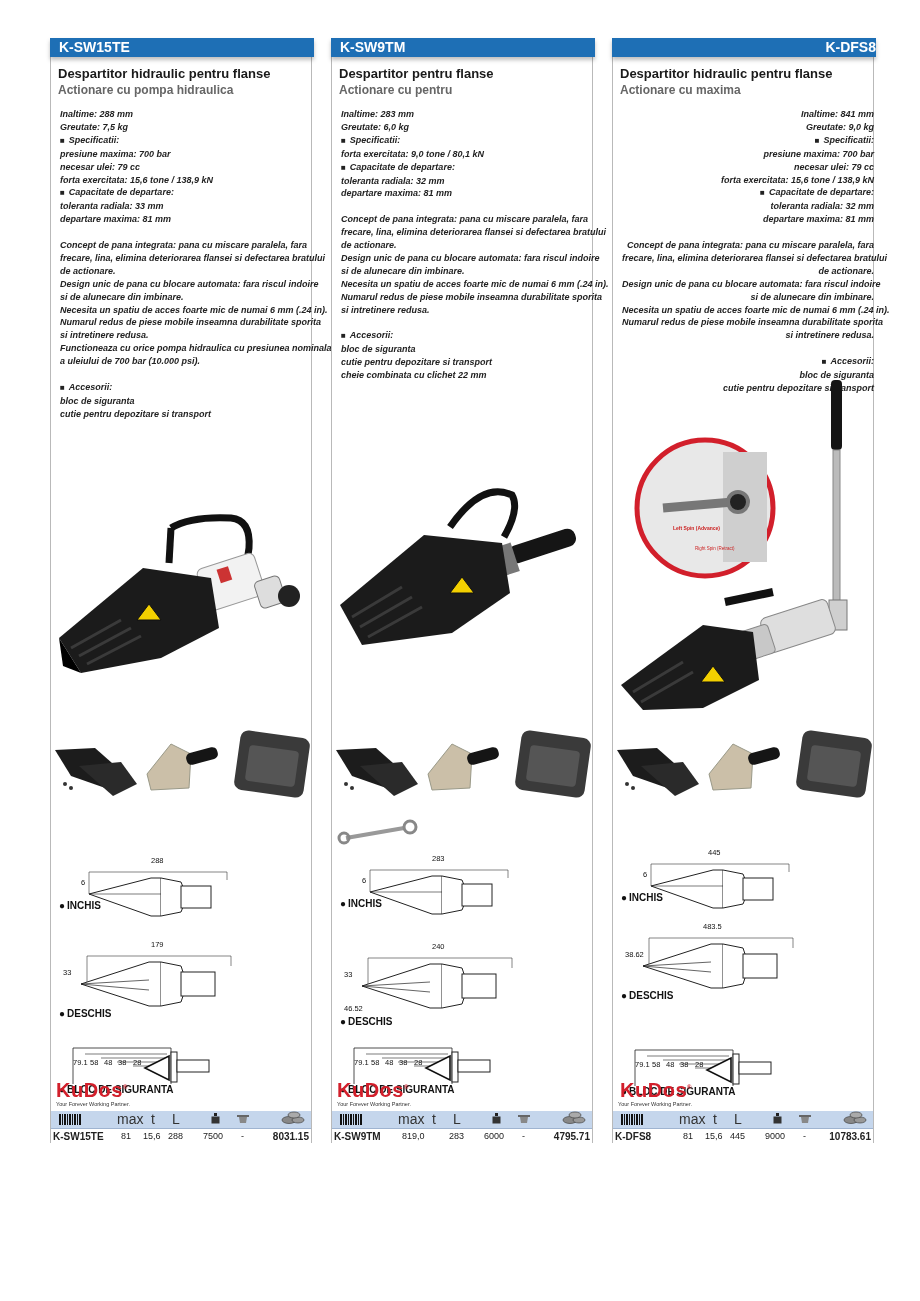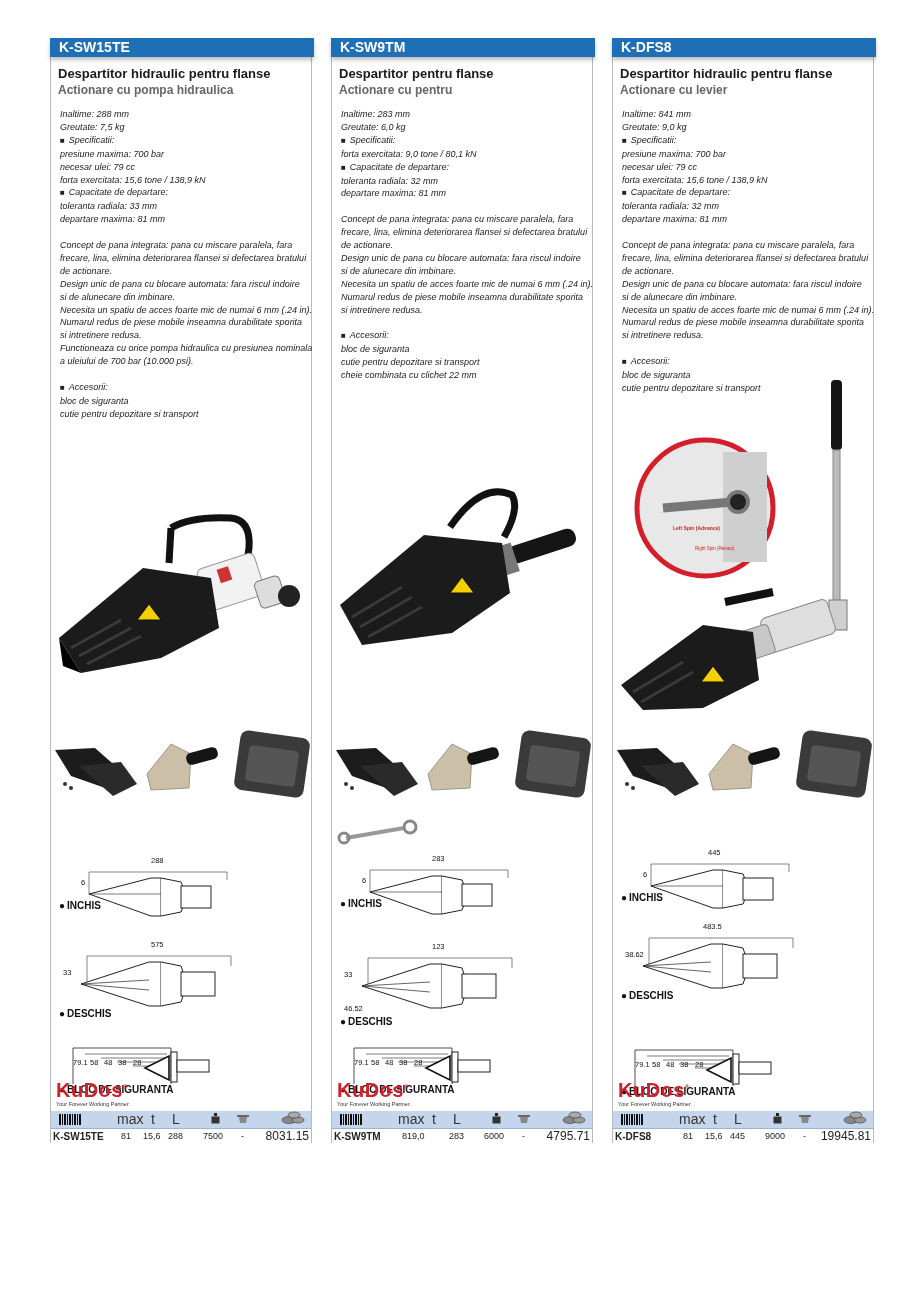--- a/index.html
+++ b/index.html
@@ -1,40 +1,40 @@
 <!DOCTYPE html>
 <html><head>
 <meta charset="utf-8">
 <style>
   html,body{margin:0;padding:0;background:#fff;}
   body{width:920px;height:1301px;position:relative;font-family:"Liberation Sans",sans-serif;color:#222;overflow:hidden;}
   .card{position:absolute;top:38px;width:262px;height:1105px;border:1px solid #b9b9b9;border-top:none;background:#fff;box-sizing:border-box;}
   .card-header{position:absolute;left:-1px;top:0;width:264px;height:19px;background:#1e6fb5;color:#fff;font-weight:bold;font-size:14px;line-height:19px;padding-left:9px;box-sizing:border-box;box-shadow:0 3px 4px rgba(0,0,0,0.25);}
   .title{position:absolute;left:7px;top:28px;font-size:13px;font-weight:bold;color:#1a1a1a;}
   .subtitle{position:absolute;left:7px;top:45px;font-size:12px;font-weight:bold;color:#666;}
-  .specs{position:absolute;left:9px;top:70px;width:252px;font-size:9px;font-style:italic;line-height:12.9px;color:#222;}
+  .specs{position:absolute;left:9px;top:70px;width:252px;font-size:9px;font-style:italic;line-height:12.9px;color:#222;font-weight:bold;}
   .specs .line{display:block;white-space:nowrap;}
   .specs .bullet::before{content:"\25A0";font-style:normal;margin-right:4px;font-size:8px;}
   .specs .gap{display:block;height:12.9px;}
   .photo{position:absolute;}
   .acc{position:absolute;}
   .diagram{position:absolute;}
   .dlabel{position:absolute;font-size:10px;font-weight:bold;color:#111;white-space:nowrap;}
   .dlabel::before{content:"\25CF";margin-right:2px;}
   .dim{position:absolute;font-size:7.5px;color:#111;white-space:nowrap;}
   .logo{position:absolute;left:5px;top:1039px;}
   .logo-main{font-size:20px;font-weight:bold;color:#d21f2b;letter-spacing:0.5px;font-family:"Liberation Sans",sans-serif;line-height:20px;}
   .logo-main sup{font-size:6px;}
   .logo-tag{font-size:5.5px;color:#333;margin-top:1px;}
   .tbl-head{position:absolute;left:0;top:1073px;width:260px;height:17px;background:#c5d6ec;}
   .tbl-row{position:absolute;left:0;top:1090px;width:260px;height:15px;background:#fff;border-top:1px solid #9fb4d1;}
   .cell{position:absolute;font-size:9px;white-space:nowrap;line-height:15px;}
   .hcell{position:absolute;font-size:14px;white-space:nowrap;line-height:17px;color:#333;}
   .code{font-weight:bold;font-size:10px;}
-  .price{font-weight:normal;font-size:12px;}
+  .price{font-weight:bold;font-size:10px;}
   .barcode{position:absolute;left:8px;top:3px;width:22px;height:11px;background:repeating-linear-gradient(90deg,#111 0 2px,transparent 2px 3px,#111 3px 4px,transparent 4px 5px);}
 </style>
 </head>
 <body>
 
 <div id="root">
     <div class="card" style="left: 50px;">
     <div class="card-header">K-SW15TE</div>
     <div class="title">Despartitor hidraulic pentru flanse</div>
     <div class="subtitle">Actionare cu pompa hidraulica</div>
@@ -100,21 +100,21 @@
         <span class="dim" style="left:30px;top:840px">6</span>
         <span class="dlabel" style="left:8px;top:862px">INCHIS</span>
     <svg style="position:absolute;left:14px;top:906px" width="170" height="70" viewBox="0 0 170 70">
       <path d="M22 12 L166 12" stroke="#333" stroke-width="0.6"></path>
       <path d="M22 12 L22 40 M166 12 L166 22" stroke="#333" stroke-width="0.6"></path>
       <path d="M16 40 L84 18 L96 18 L96 62 L84 62 Z" fill="#fff" stroke="#222"></path>
       <path d="M16 40 L84 36 M16 40 L84 46" stroke="#222" stroke-width="0.7"></path>
       <path d="M96 18 L116 22 Q124 40 116 58 L96 62" fill="#fff" stroke="#222"></path>
       <rect x="116" y="28" width="34" height="24" fill="#fff" stroke="#222"></rect>
     </svg>
-        <span class="dim" style="left:100px;top:902px">575</span>
+        <span class="dim" style="left:100px;top:902px">179</span>
         <span class="dim" style="left:12px;top:930px">33</span>
         <span class="dlabel" style="left:8px;top:970px">DESCHIS</span>
     <svg style="position:absolute;left:20px;top:1008px" width="140" height="40" viewBox="0 0 140 40">
       <path d="M2 2 L100 2 L100 38 M2 2 L2 38" stroke="#222" fill="none" stroke-width="0.8"></path>
       <path d="M14 8 L96 8 M30 12 L96 12 M46 16 L96 16 M62 20 L96 20" stroke="#222" stroke-width="0.6"></path>
       <path d="M74 22 L98 10 L98 34 Z" fill="#fff" stroke="#111" stroke-width="1.6"></path>
       <rect x="100" y="6" width="6" height="30" fill="#fff" stroke="#222"></rect>
       <rect x="106" y="14" width="32" height="12" fill="#fff" stroke="#222"></rect>
     </svg>
         <div style="position:absolute;left:22px;top:1020px">
@@ -226,21 +226,21 @@
         <span class="dim" style="left:30px;top:838px">6</span>
         <span class="dlabel" style="left:8px;top:860px">INCHIS</span>
     <svg style="position:absolute;left:14px;top:908px" width="170" height="70" viewBox="0 0 170 70">
       <path d="M22 12 L166 12" stroke="#333" stroke-width="0.6"></path>
       <path d="M22 12 L22 40 M166 12 L166 22" stroke="#333" stroke-width="0.6"></path>
       <path d="M16 40 L84 18 L96 18 L96 62 L84 62 Z" fill="#fff" stroke="#222"></path>
       <path d="M16 40 L84 36 M16 40 L84 46" stroke="#222" stroke-width="0.7"></path>
       <path d="M96 18 L116 22 Q124 40 116 58 L96 62" fill="#fff" stroke="#222"></path>
       <rect x="116" y="28" width="34" height="24" fill="#fff" stroke="#222"></rect>
     </svg>
-        <span class="dim" style="left:100px;top:904px">123</span>
+        <span class="dim" style="left:100px;top:904px">240</span>
         <span class="dim" style="left:12px;top:932px">33</span>
         <span class="dim" style="left:12px;top:966px">46.52</span>
         <span class="dlabel" style="left:8px;top:978px">DESCHIS</span>
     <svg style="position:absolute;left:20px;top:1008px" width="140" height="40" viewBox="0 0 140 40">
       <path d="M2 2 L100 2 L100 38 M2 2 L2 38" stroke="#222" fill="none" stroke-width="0.8"></path>
       <path d="M14 8 L96 8 M30 12 L96 12 M46 16 L96 16 M62 20 L96 20" stroke="#222" stroke-width="0.6"></path>
       <path d="M74 22 L98 10 L98 34 Z" fill="#fff" stroke="#111" stroke-width="1.6"></path>
       <rect x="100" y="6" width="6" height="30" fill="#fff" stroke="#222"></rect>
       <rect x="106" y="14" width="32" height="12" fill="#fff" stroke="#222"></rect>
     </svg>
@@ -285,24 +285,24 @@
     <div class="tbl-row">
       <span class="cell code" style="left:2px">K-SW9TM</span>
       <span class="cell" style="left:70px">81</span>
       <span class="cell" style="left:80px">9,0</span>
       <span class="cell" style="left:117px">283</span>
       <span class="cell" style="left:152px">6000</span>
       <span class="cell" style="left:190px">-</span>
       <span class="cell price" style="right:2px">4795.71</span>
     </div>
   </div>
-    <div class="card" style="left: 612px;">
+    <div class="card" style="left: 612px; text-align: right;">
     <div class="card-header">K-DFS8</div>
     <div class="title">Despartitor hidraulic pentru flanse</div>
-    <div class="subtitle">Actionare cu levier</div>
+    <div class="subtitle">Actionare cu maxima</div>
     <div class="specs">
         <span class="line">Inaltime: 841 mm</span>
         <span class="line">Greutate: 9,0 kg</span>
         <span class="line bullet">Specificatii:</span>
         <span class="line">presiune maxima: 700 bar</span>
         <span class="line">necesar ulei: 79 cc</span>
         <span class="line">forta exercitata: 15,6 tone / 138,9 kN</span>
         <span class="line bullet">Capacitate de departare:</span>
         <span class="line">toleranta radiala: 32 mm</span>
         <span class="line">departare maxima: 81 mm</span>
@@ -416,16 +416,16 @@
           </svg>
       </span>
     </div>
     <div class="tbl-row">
       <span class="cell code" style="left:2px">K-DFS8</span>
       <span class="cell" style="left:70px">81</span>
       <span class="cell" style="left:92px">15,6</span>
       <span class="cell" style="left:117px">445</span>
       <span class="cell" style="left:152px">9000</span>
       <span class="cell" style="left:190px">-</span>
-      <span class="cell price" style="right:2px">19945.81</span>
+      <span class="cell price" style="right:2px">10783.61</span>
     </div>
   </div>
   </div>
 
 </body></html>

